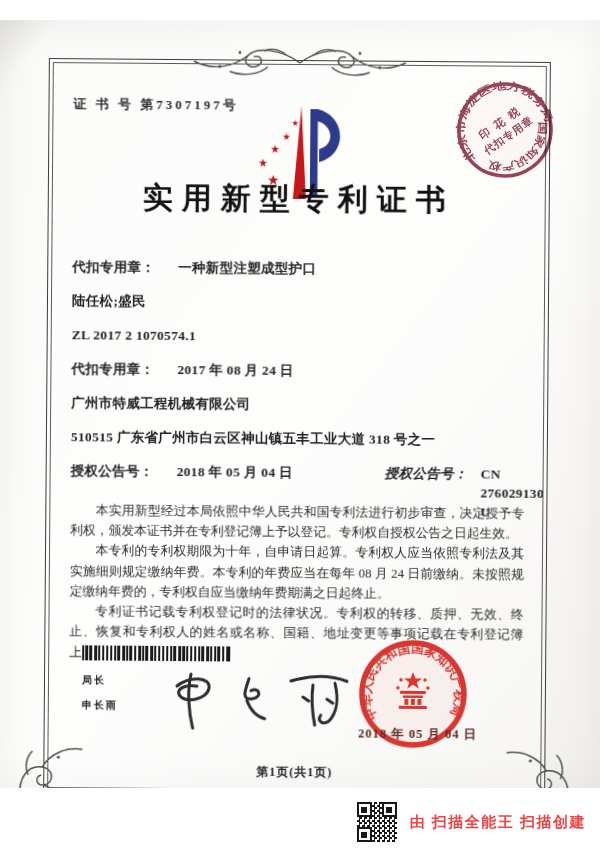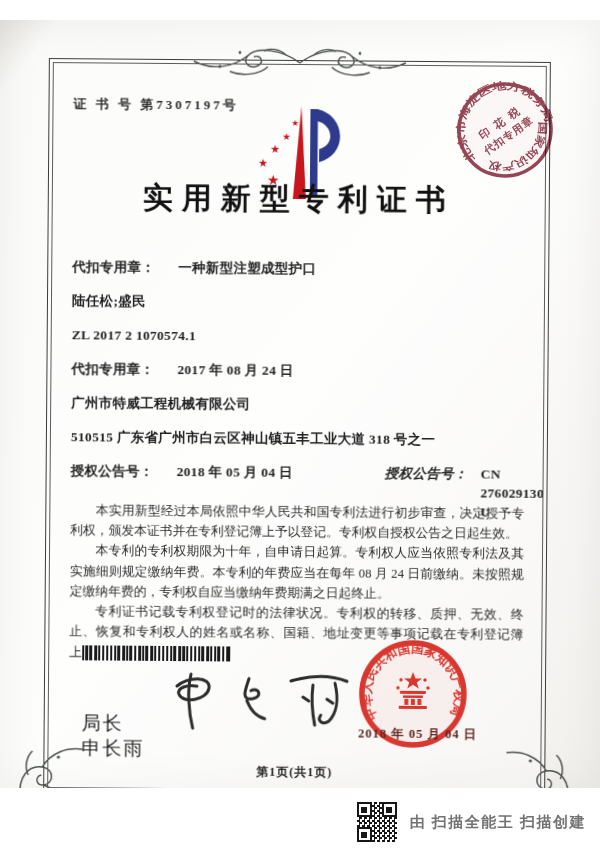--- a/index.html
+++ b/index.html
@@ -28,33 +28,33 @@
   .gval{flex:0 0 164px;}
   .g2{flex:0 0 96px;margin-left:44px;font-style:italic;}
   .paras{position:absolute;top:441px;left:24px;right:22px;font-size:12.8px;
     line-height:1.58;text-align:justify;color:#2a2a2a;font-weight:500;}
   .paras p{margin:0;text-indent:2em;}
   .barcode{position:absolute;left:37px;top:586px;width:148px;height:15px;background-color:#fff;
     background-image:
       repeating-linear-gradient(90deg,#1a1a1a 0 2px,transparent 2px 4px),
       repeating-linear-gradient(90deg,#1a1a1a 0 1px,transparent 1px 7px),
       repeating-linear-gradient(90deg,transparent 0 3px,#1a1a1a 3px 4px,transparent 4px 11px);}
-  .director{position:absolute;left:37px;top:651px;font-size:19px;font-weight:400;
+  .director{position:absolute;left:37px;top:608px;font-size:10px;font-weight:700;
     line-height:25px;color:#222;letter-spacing:2px;}
   .autograph{position:absolute;left:118px;top:604px;}
   .seal{position:absolute;left:312px;top:576px;mix-blend-mode:multiply;opacity:.93;}
   .seal-date{position:absolute;left:298px;top:664px;width:150px;text-align:center;
     font-size:12.5px;font-weight:700;color:#5d2420;letter-spacing:1px;}
   .page-no{position:absolute;bottom:12px;left:0;width:100%;text-align:center;
     font-size:12px;font-weight:600;color:#222;letter-spacing:1px;}
   .tax-stamp{position:absolute;left:453px;top:58px;opacity:.9;mix-blend-mode:multiply;}
   .scan-footer{position:absolute;left:0;right:0;bottom:0;height:68px;background:#fff;
     display:flex;align-items:center;justify-content:flex-end;gap:13px;padding-right:14px;
     font-family:"Liberation Sans","DejaVu Sans",sans-serif;}
-  .scan-text{font-size:15px;color:#737373;font-weight:600;letter-spacing:1.5px;}
+  .scan-text{font-size:15px;color:#ef4444;font-weight:600;letter-spacing:1.5px;}
   .qr{position:relative;width:40px;height:40px;
     background:repeating-conic-gradient(#161616 0% 25%,#fff 0% 50%);background-size:5px 5px;}
   .qr i{position:absolute;width:11px;height:11px;border:2px solid #161616;background:#fff;}
   .qr i::before{content:"";position:absolute;left:2.5px;top:2.5px;width:6px;height:6px;background:#161616;}
   .qr .tl{left:0;top:0}.qr .tr{right:0;top:0}.qr .bl{left:0;bottom:0}
 </style>
 </head>
 <body>
 
 <div class="screen">

